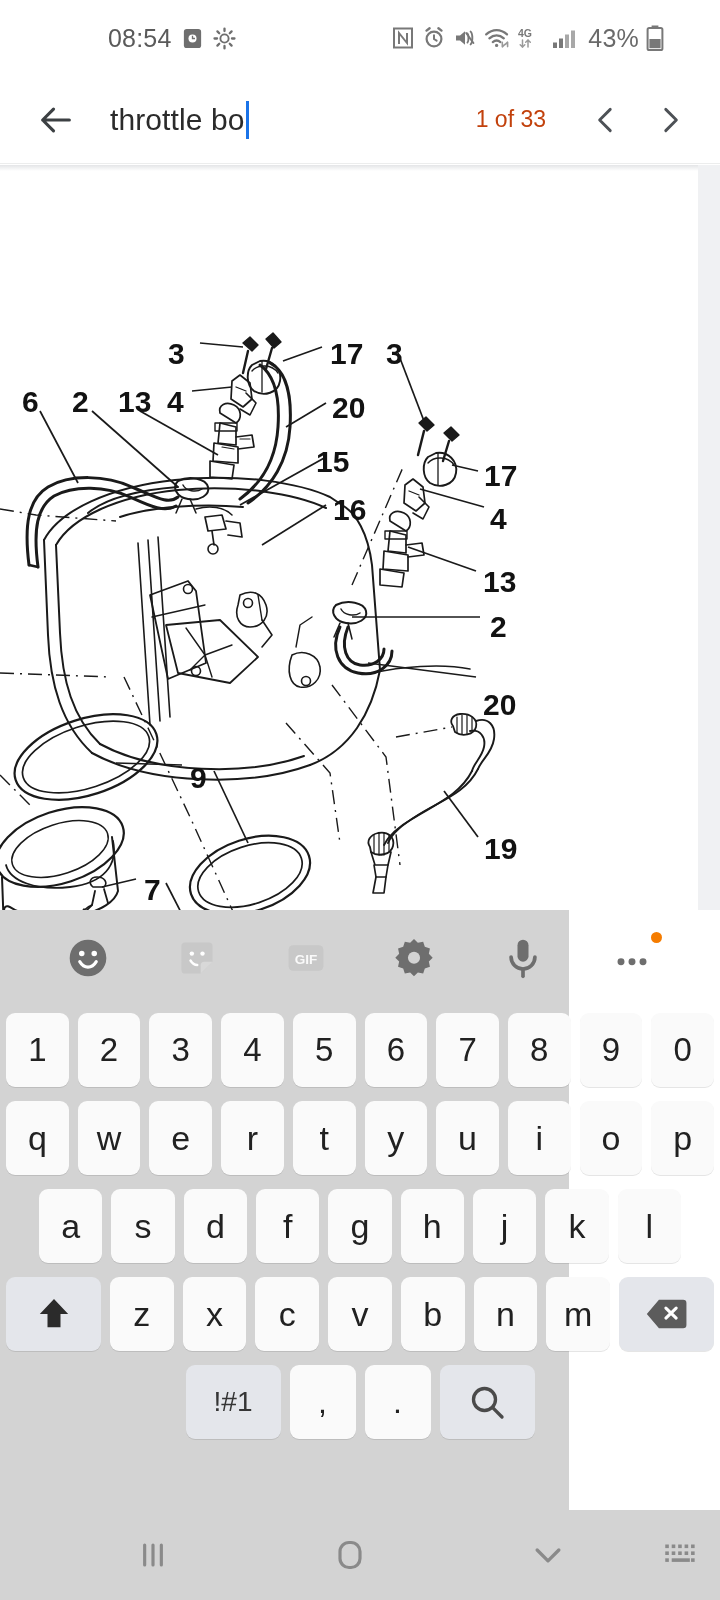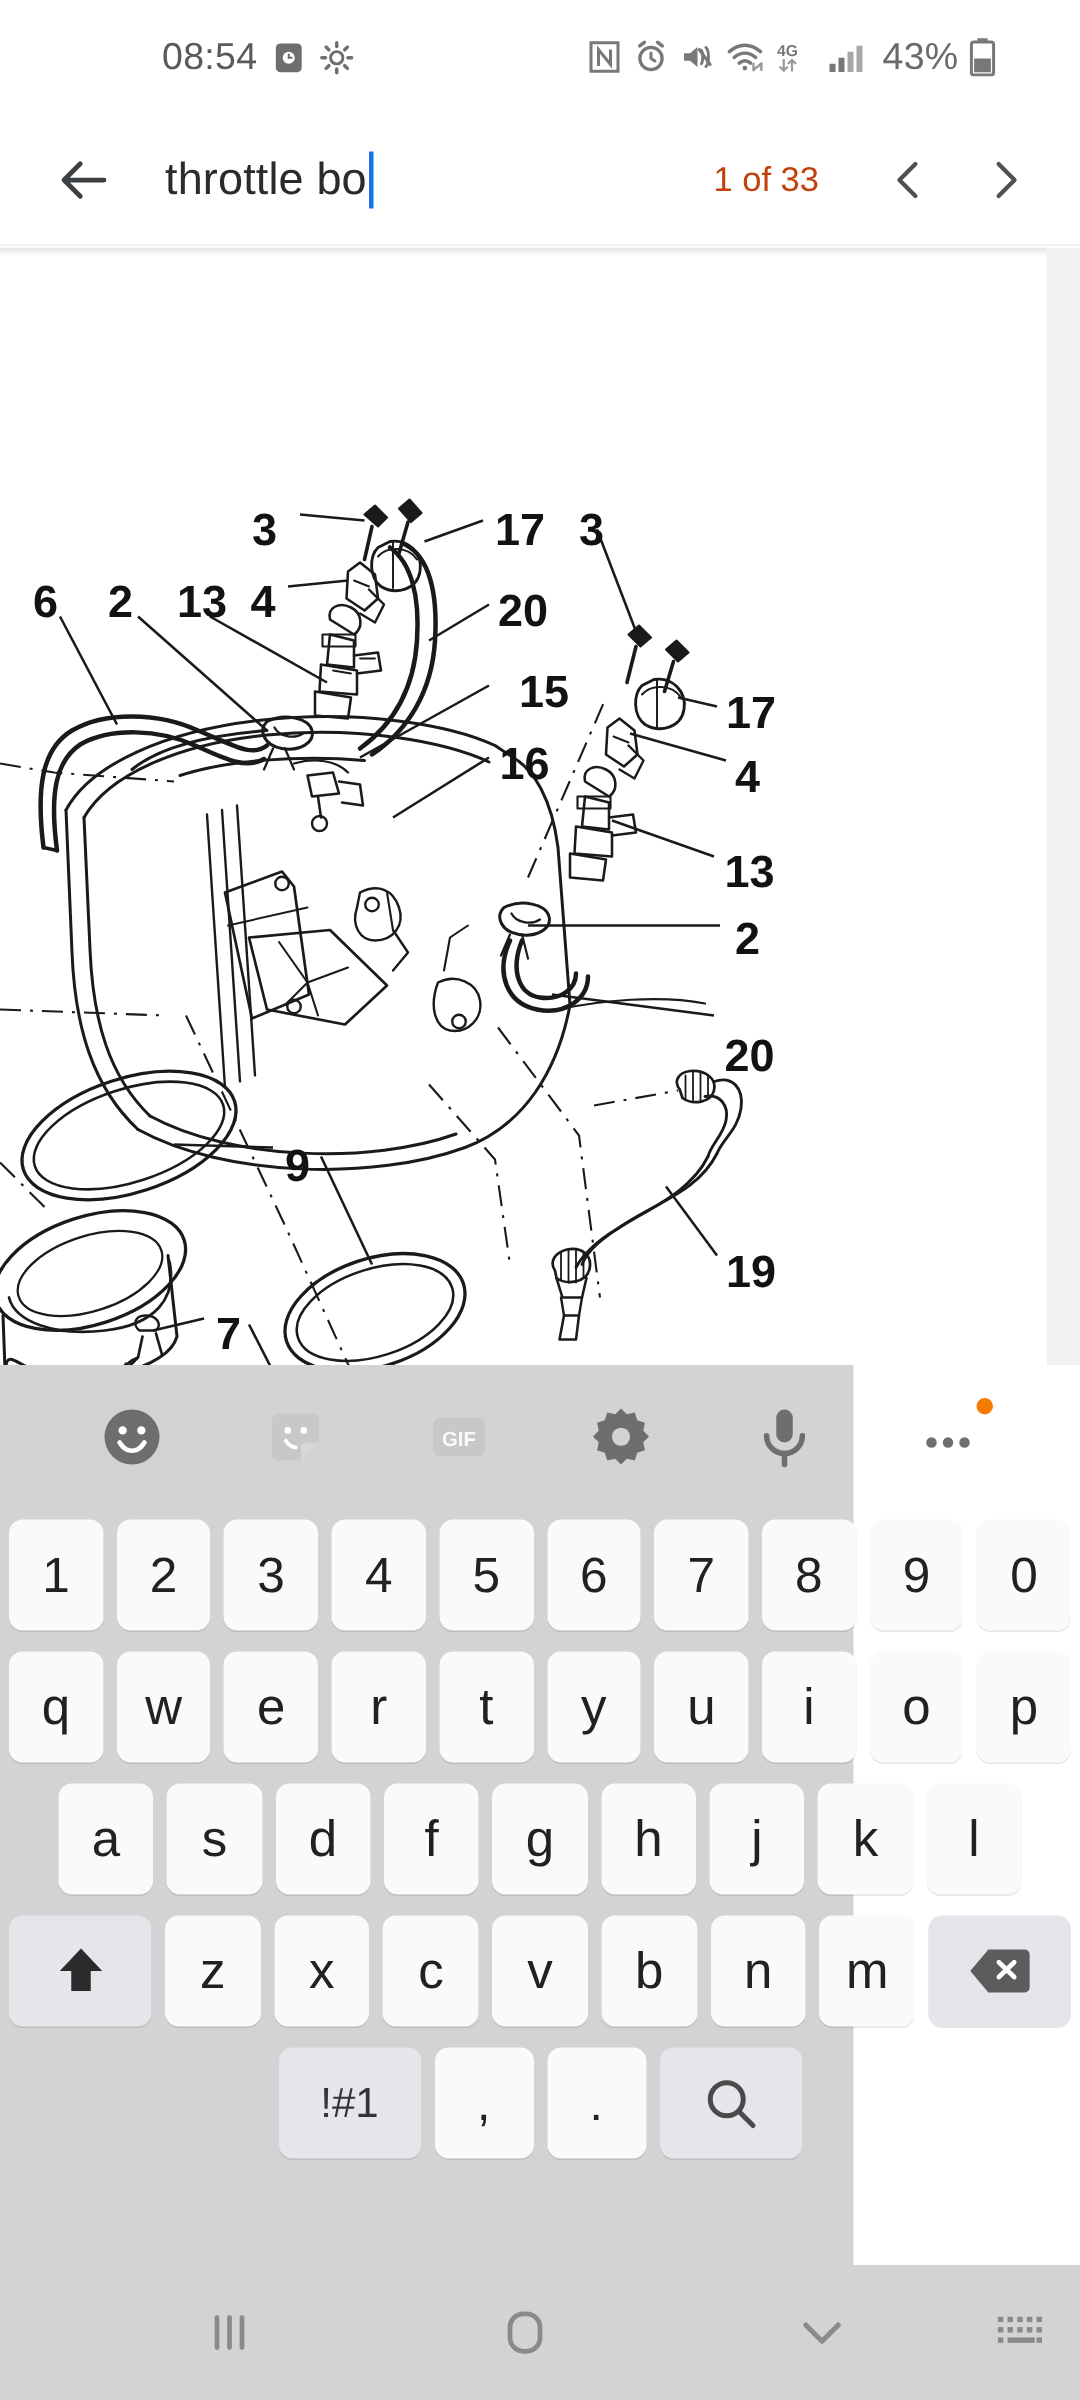--- a/index.html
+++ b/index.html
@@ -455,21 +455,21 @@
 
     <div id="callout-host">
         <div class="callout" style="left: 168px; top: 174px;">3</div>
         <div class="callout" style="left: 330px; top: 174px;">17</div>
         <div class="callout" style="left: 386px; top: 174px;">3</div>
         <div class="callout" style="left: 22px; top: 222px;">6</div>
         <div class="callout" style="left: 72px; top: 222px;">2</div>
         <div class="callout" style="left: 118px; top: 222px;">13</div>
         <div class="callout" style="left: 167px; top: 222px;">4</div>
         <div class="callout" style="left: 332px; top: 228px;">20</div>
-        <div class="callout" style="left: 346px; top: 282px;">15</div>
+        <div class="callout" style="left: 316px; top: 282px;">15</div>
         <div class="callout" style="left: 484px; top: 296px;">17</div>
         <div class="callout" style="left: 333px; top: 330px;">16</div>
         <div class="callout" style="left: 490px; top: 339px;">4</div>
         <div class="callout" style="left: 483px; top: 402px;">13</div>
         <div class="callout" style="left: 490px; top: 447px;">2</div>
         <div class="callout" style="left: 483px; top: 525px;">20</div>
         <div class="callout" style="left: 190px; top: 598px;">9</div>
         <div class="callout" style="left: 484px; top: 669px;">19</div>
         <div class="callout" style="left: 144px; top: 710px;">7</div>
       </div>

